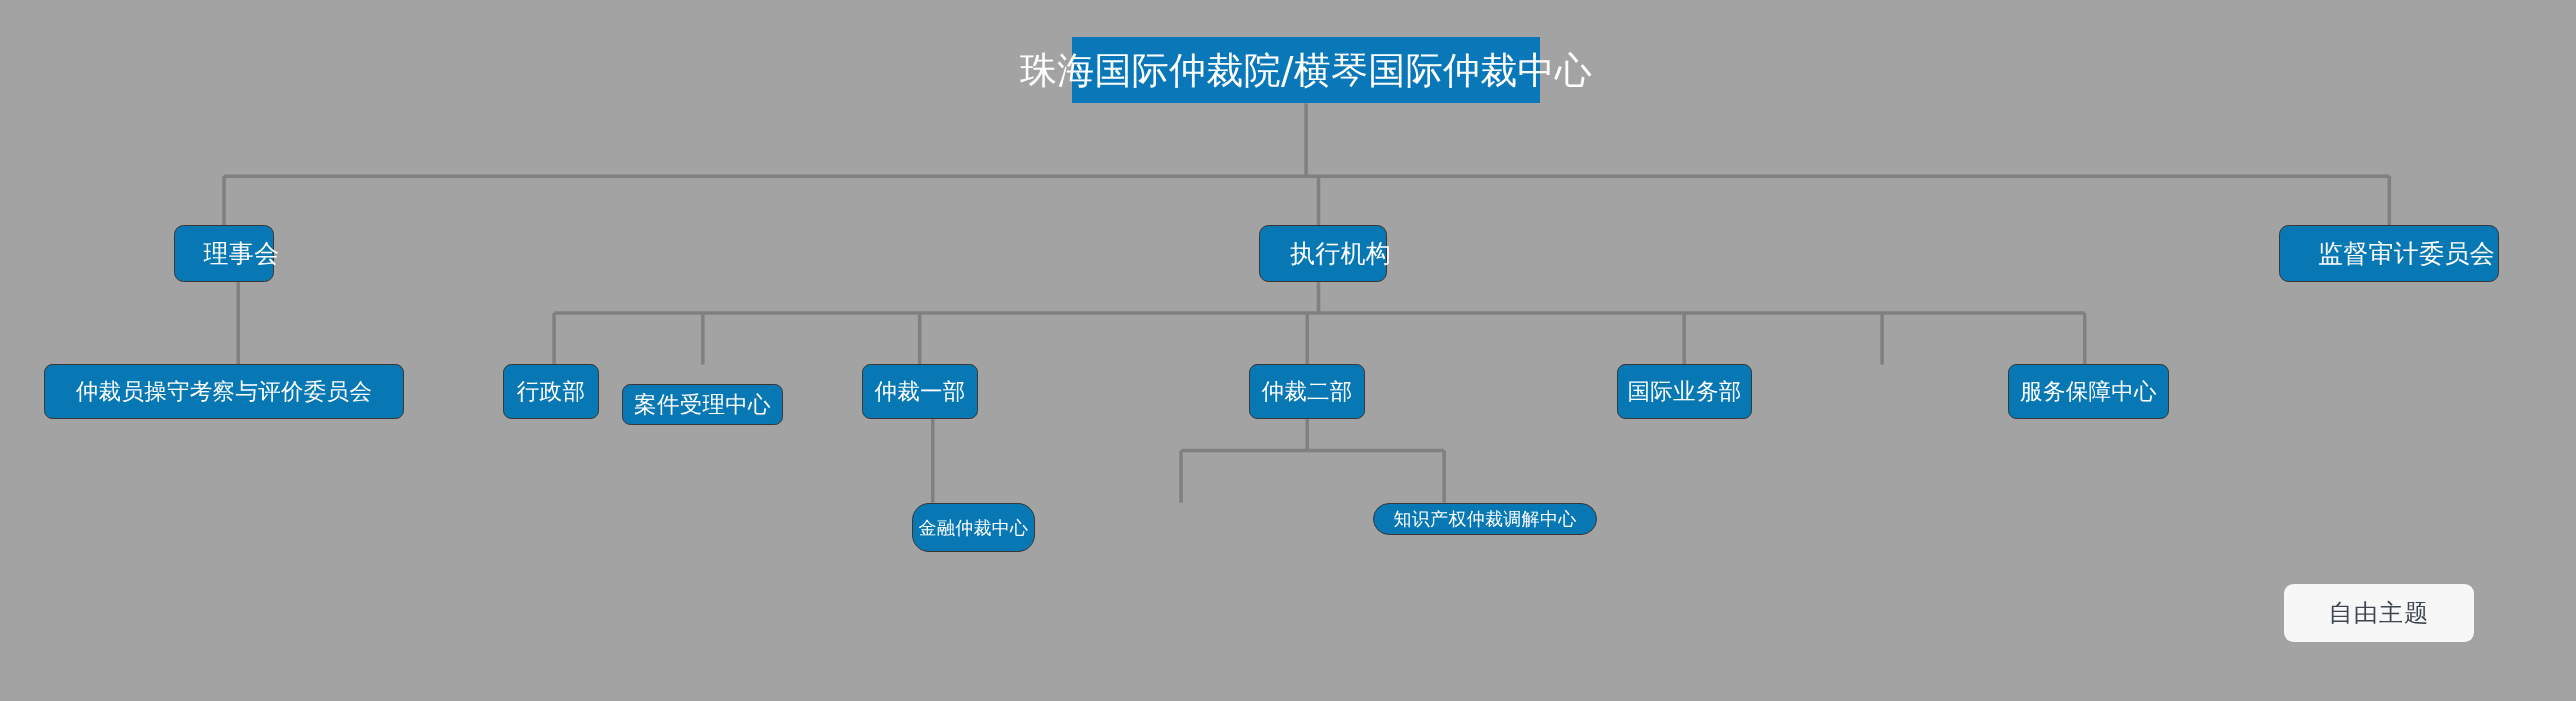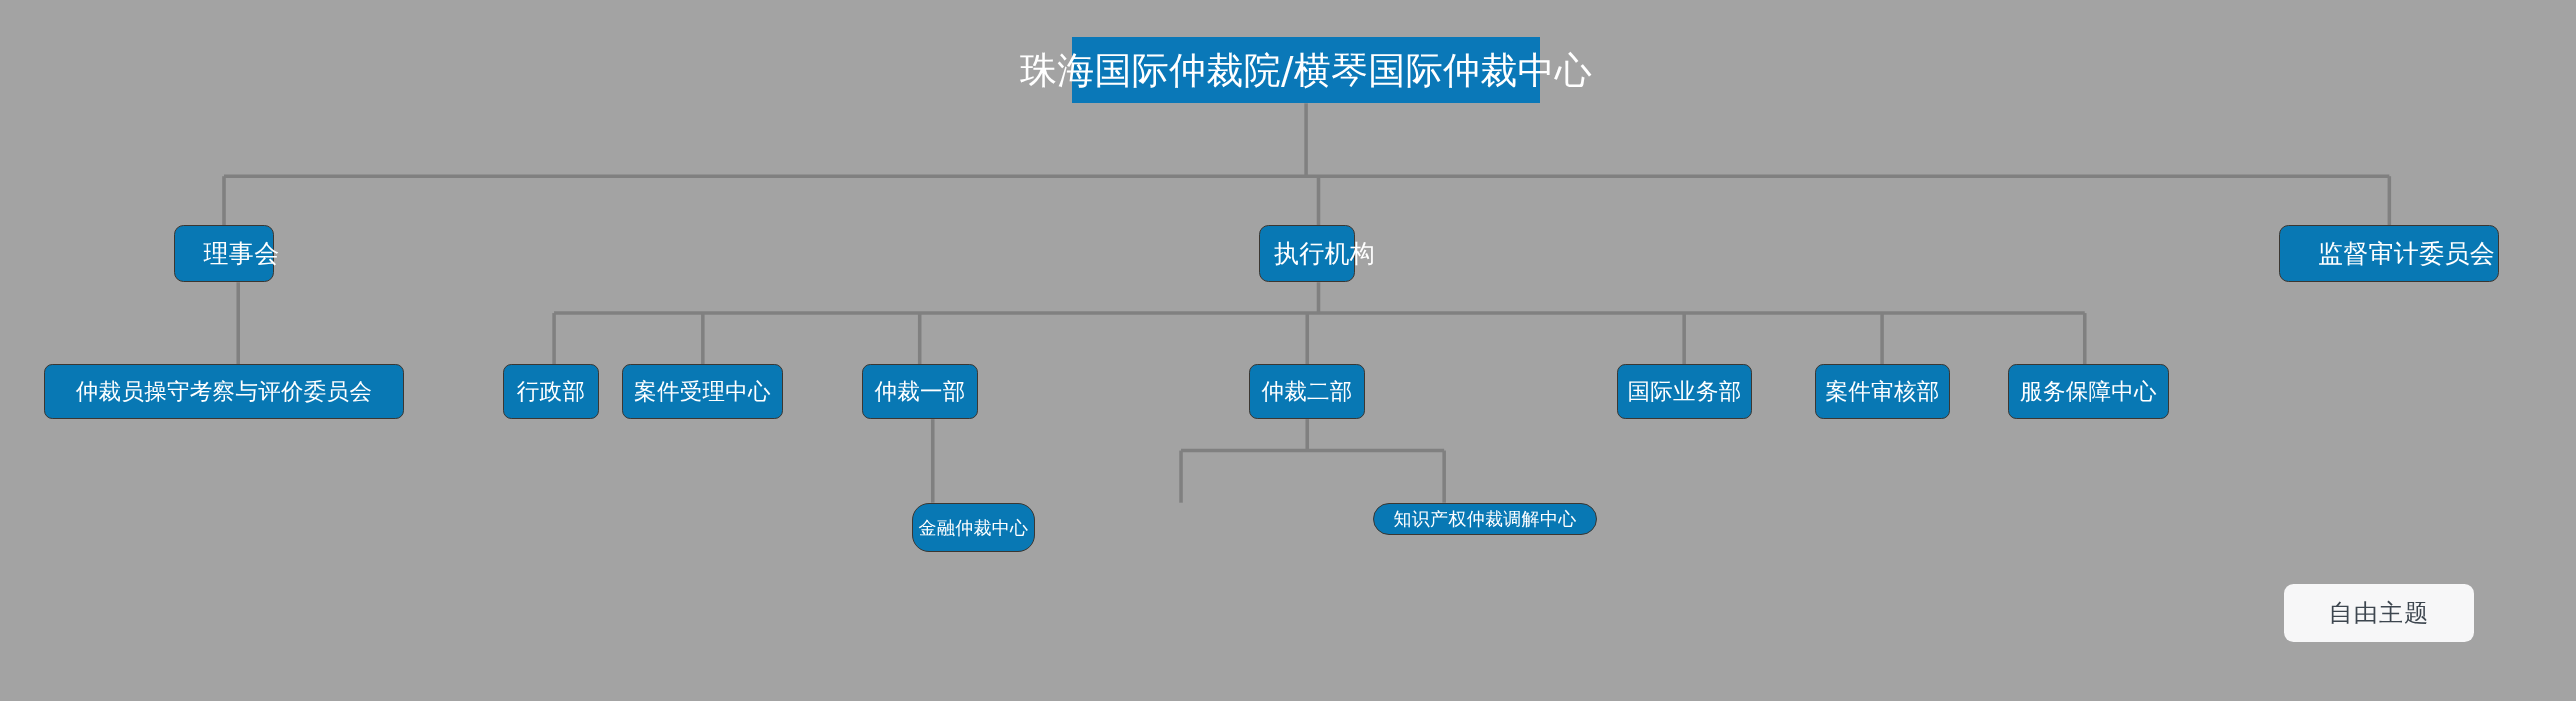--- a/index.html
+++ b/index.html
@@ -106,55 +106,52 @@
   </svg>
 
   <div class="node root" style="left:1072px;top:37px;width:468px;height:66px;">
     <span>珠海国际仲裁院/横琴国际仲裁中心</span>
   </div>
 
   <div class="node lvl2" style="left:174px;top:225px;width:100px;height:57px;">
     <span>理事会</span>
   </div>
 
-  <div class="node lvl2" style="left:1259px;top:225px;width:96px;height:57px;">
+  <div class="node lvl2" style="left:1259px;top:225px;width:128px;height:57px;">
     <span>执行机构</span>
   </div>
 
   <div class="node lvl2" style="left:2279px;top:225px;width:220px;height:57px;">
     <span>监督审计委员会</span>
   </div>
 
   <div class="node lvl3" style="left:44px;top:364px;width:360px;height:55px;">
     <span>仲裁员操守考察与评价委员会</span>
   </div>
 
   <div class="node lvl3" style="left:503px;top:364px;width:96px;height:55px;">
     <span>行政部</span>
   </div>
 
-  <div class="node lvl3" style="left:622px;top:364px;width:161px;height:55px;align-items:center;">
+  <div class="node lvl3" style="left:622px;top:384px;width:161px;height:41px;align-items:center;">
     <span>案件受理中心</span>
   </div>
 
   <div class="node lvl3" style="left:862px;top:364px;width:116px;height:55px;">
     <span>仲裁一部</span>
   </div>
 
   <div class="node lvl3" style="left:1249px;top:364px;width:116px;height:55px;">
     <span>仲裁二部</span>
   </div>
 
   <div class="node lvl3" style="left:1617px;top:364px;width:135px;height:55px;">
     <span>国际业务部</span>
   </div>
 
-  <div class="node lvl3" style="left:1815px;top:364px;width:135px;height:55px;">
-    <span>案件审核部</span>
-  </div>
 
   <div class="node lvl3" style="left:2008px;top:364px;width:161px;height:55px;">
     <span>服务保障中心</span>
   </div>
 
   <div class="node lvl4" style="left:871px;top:503px;width:123px;height:49px;">
     <span>金融仲裁中心</span>
   </div>
 
 

